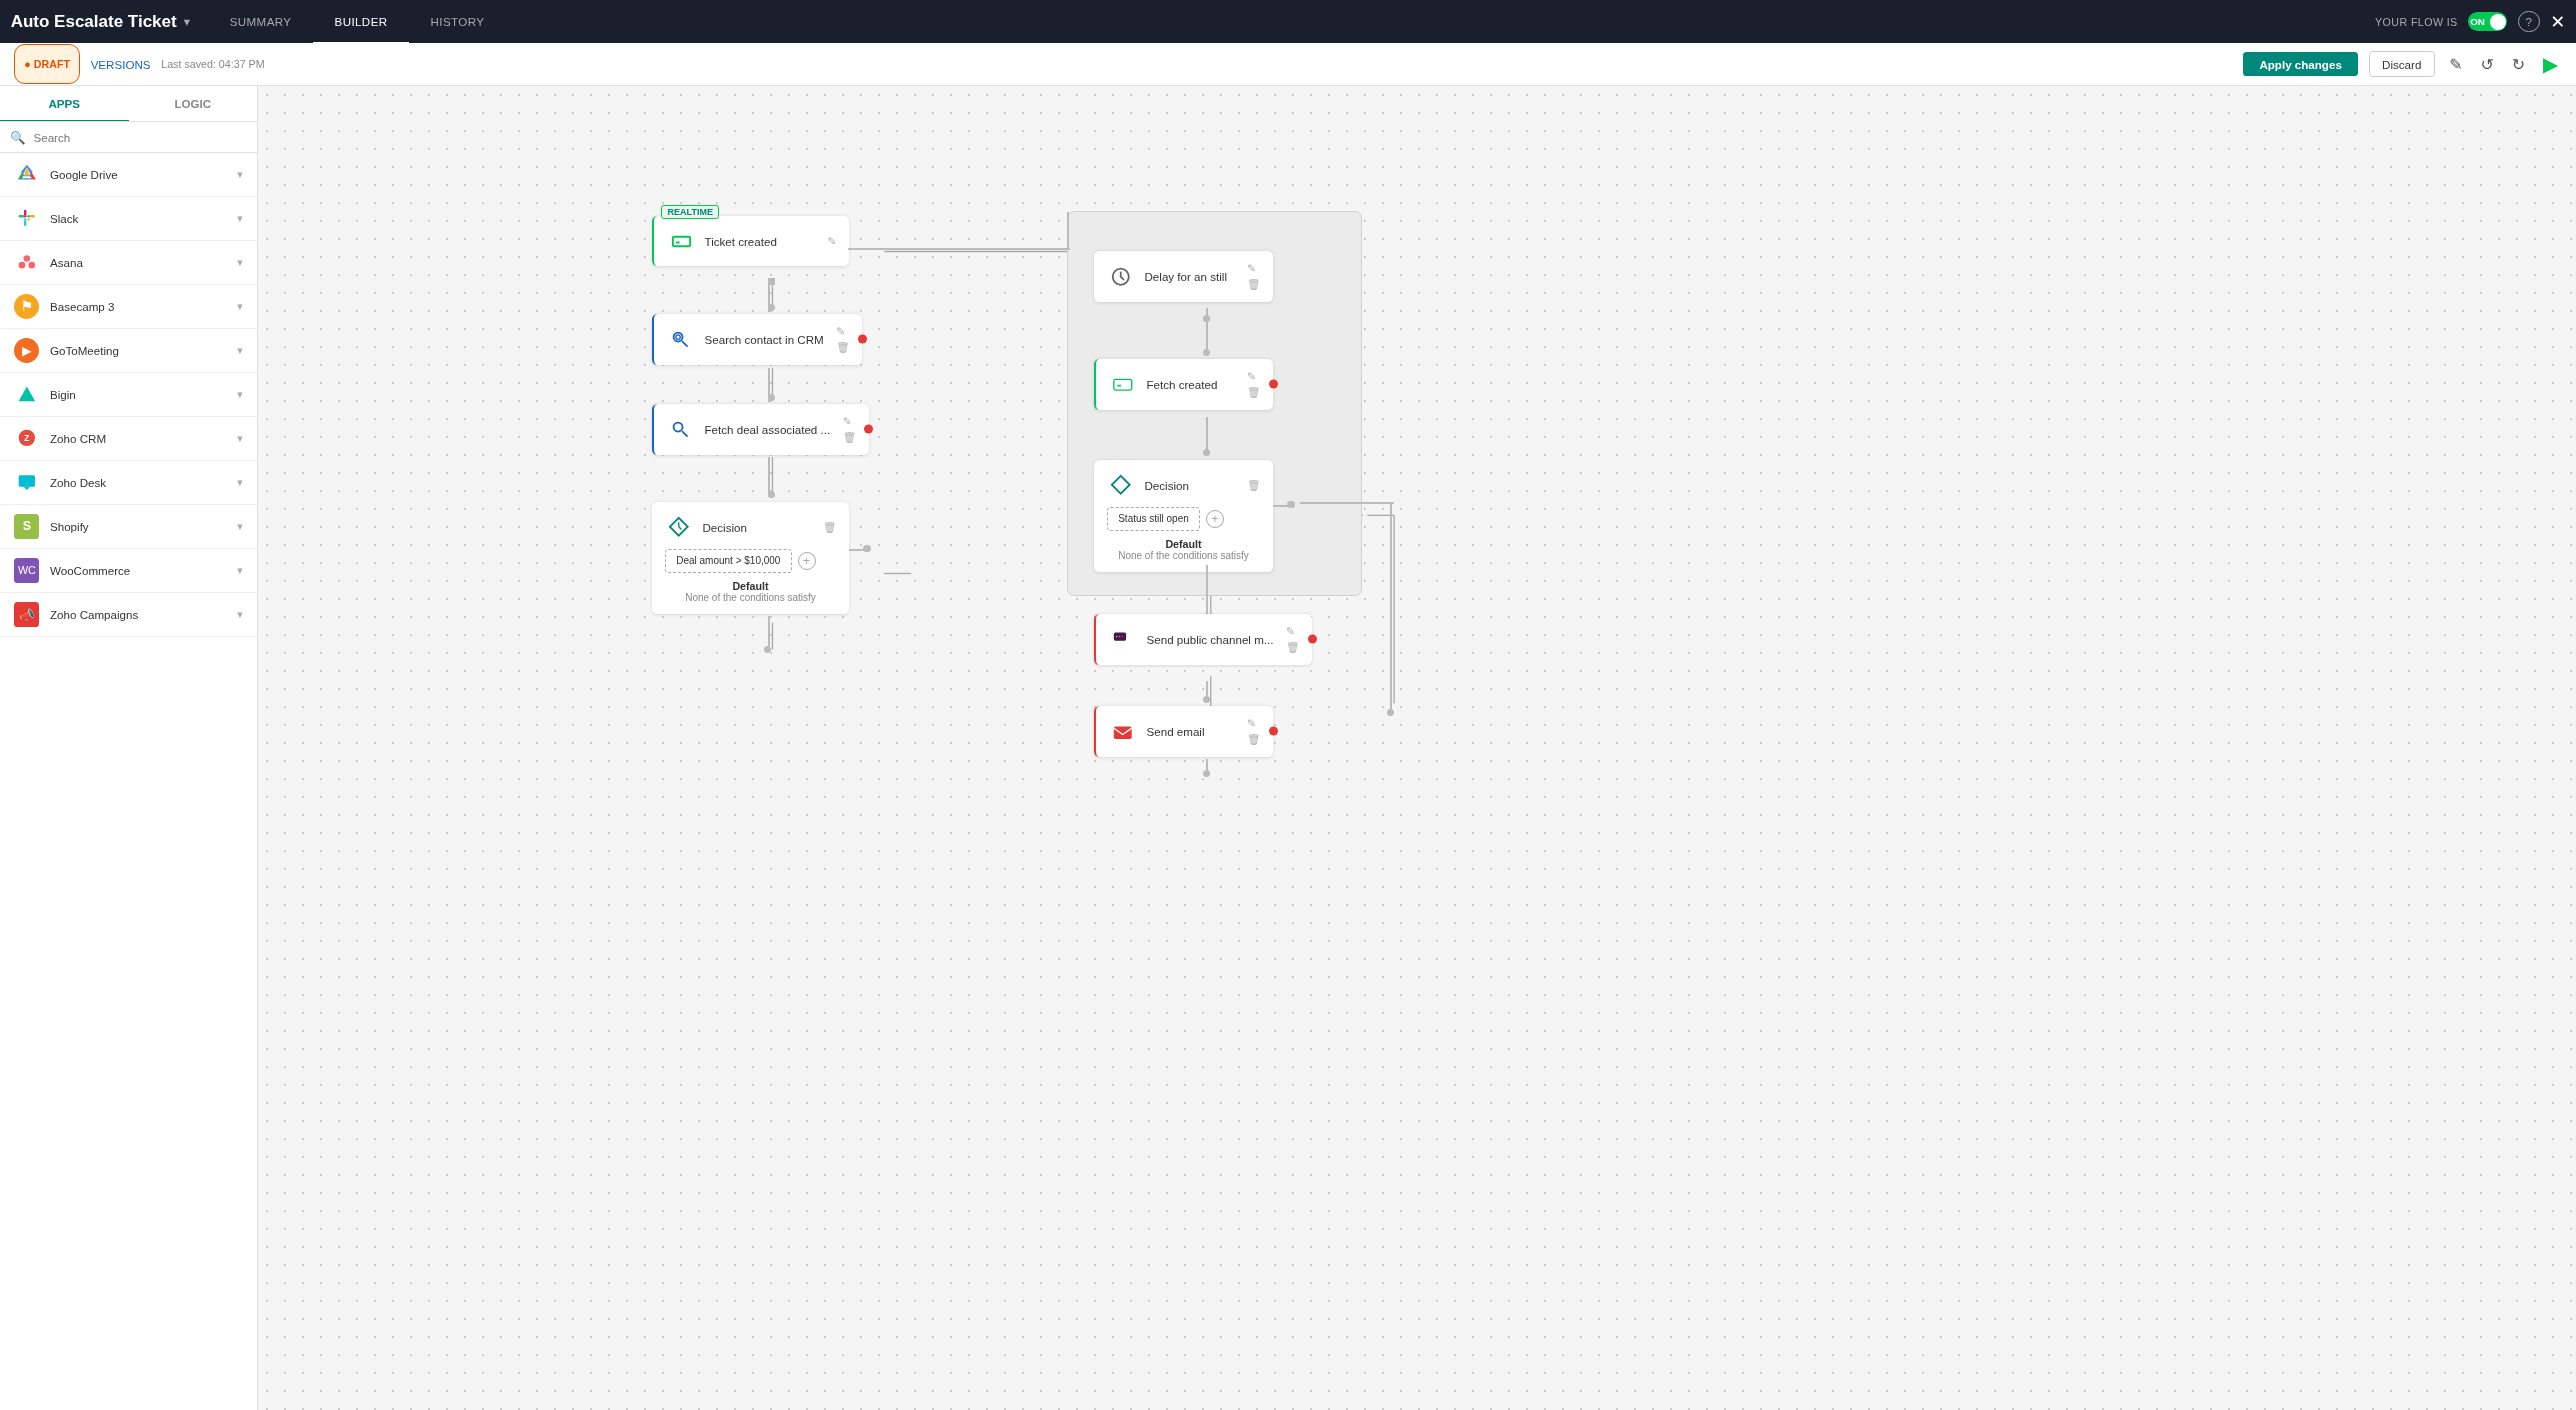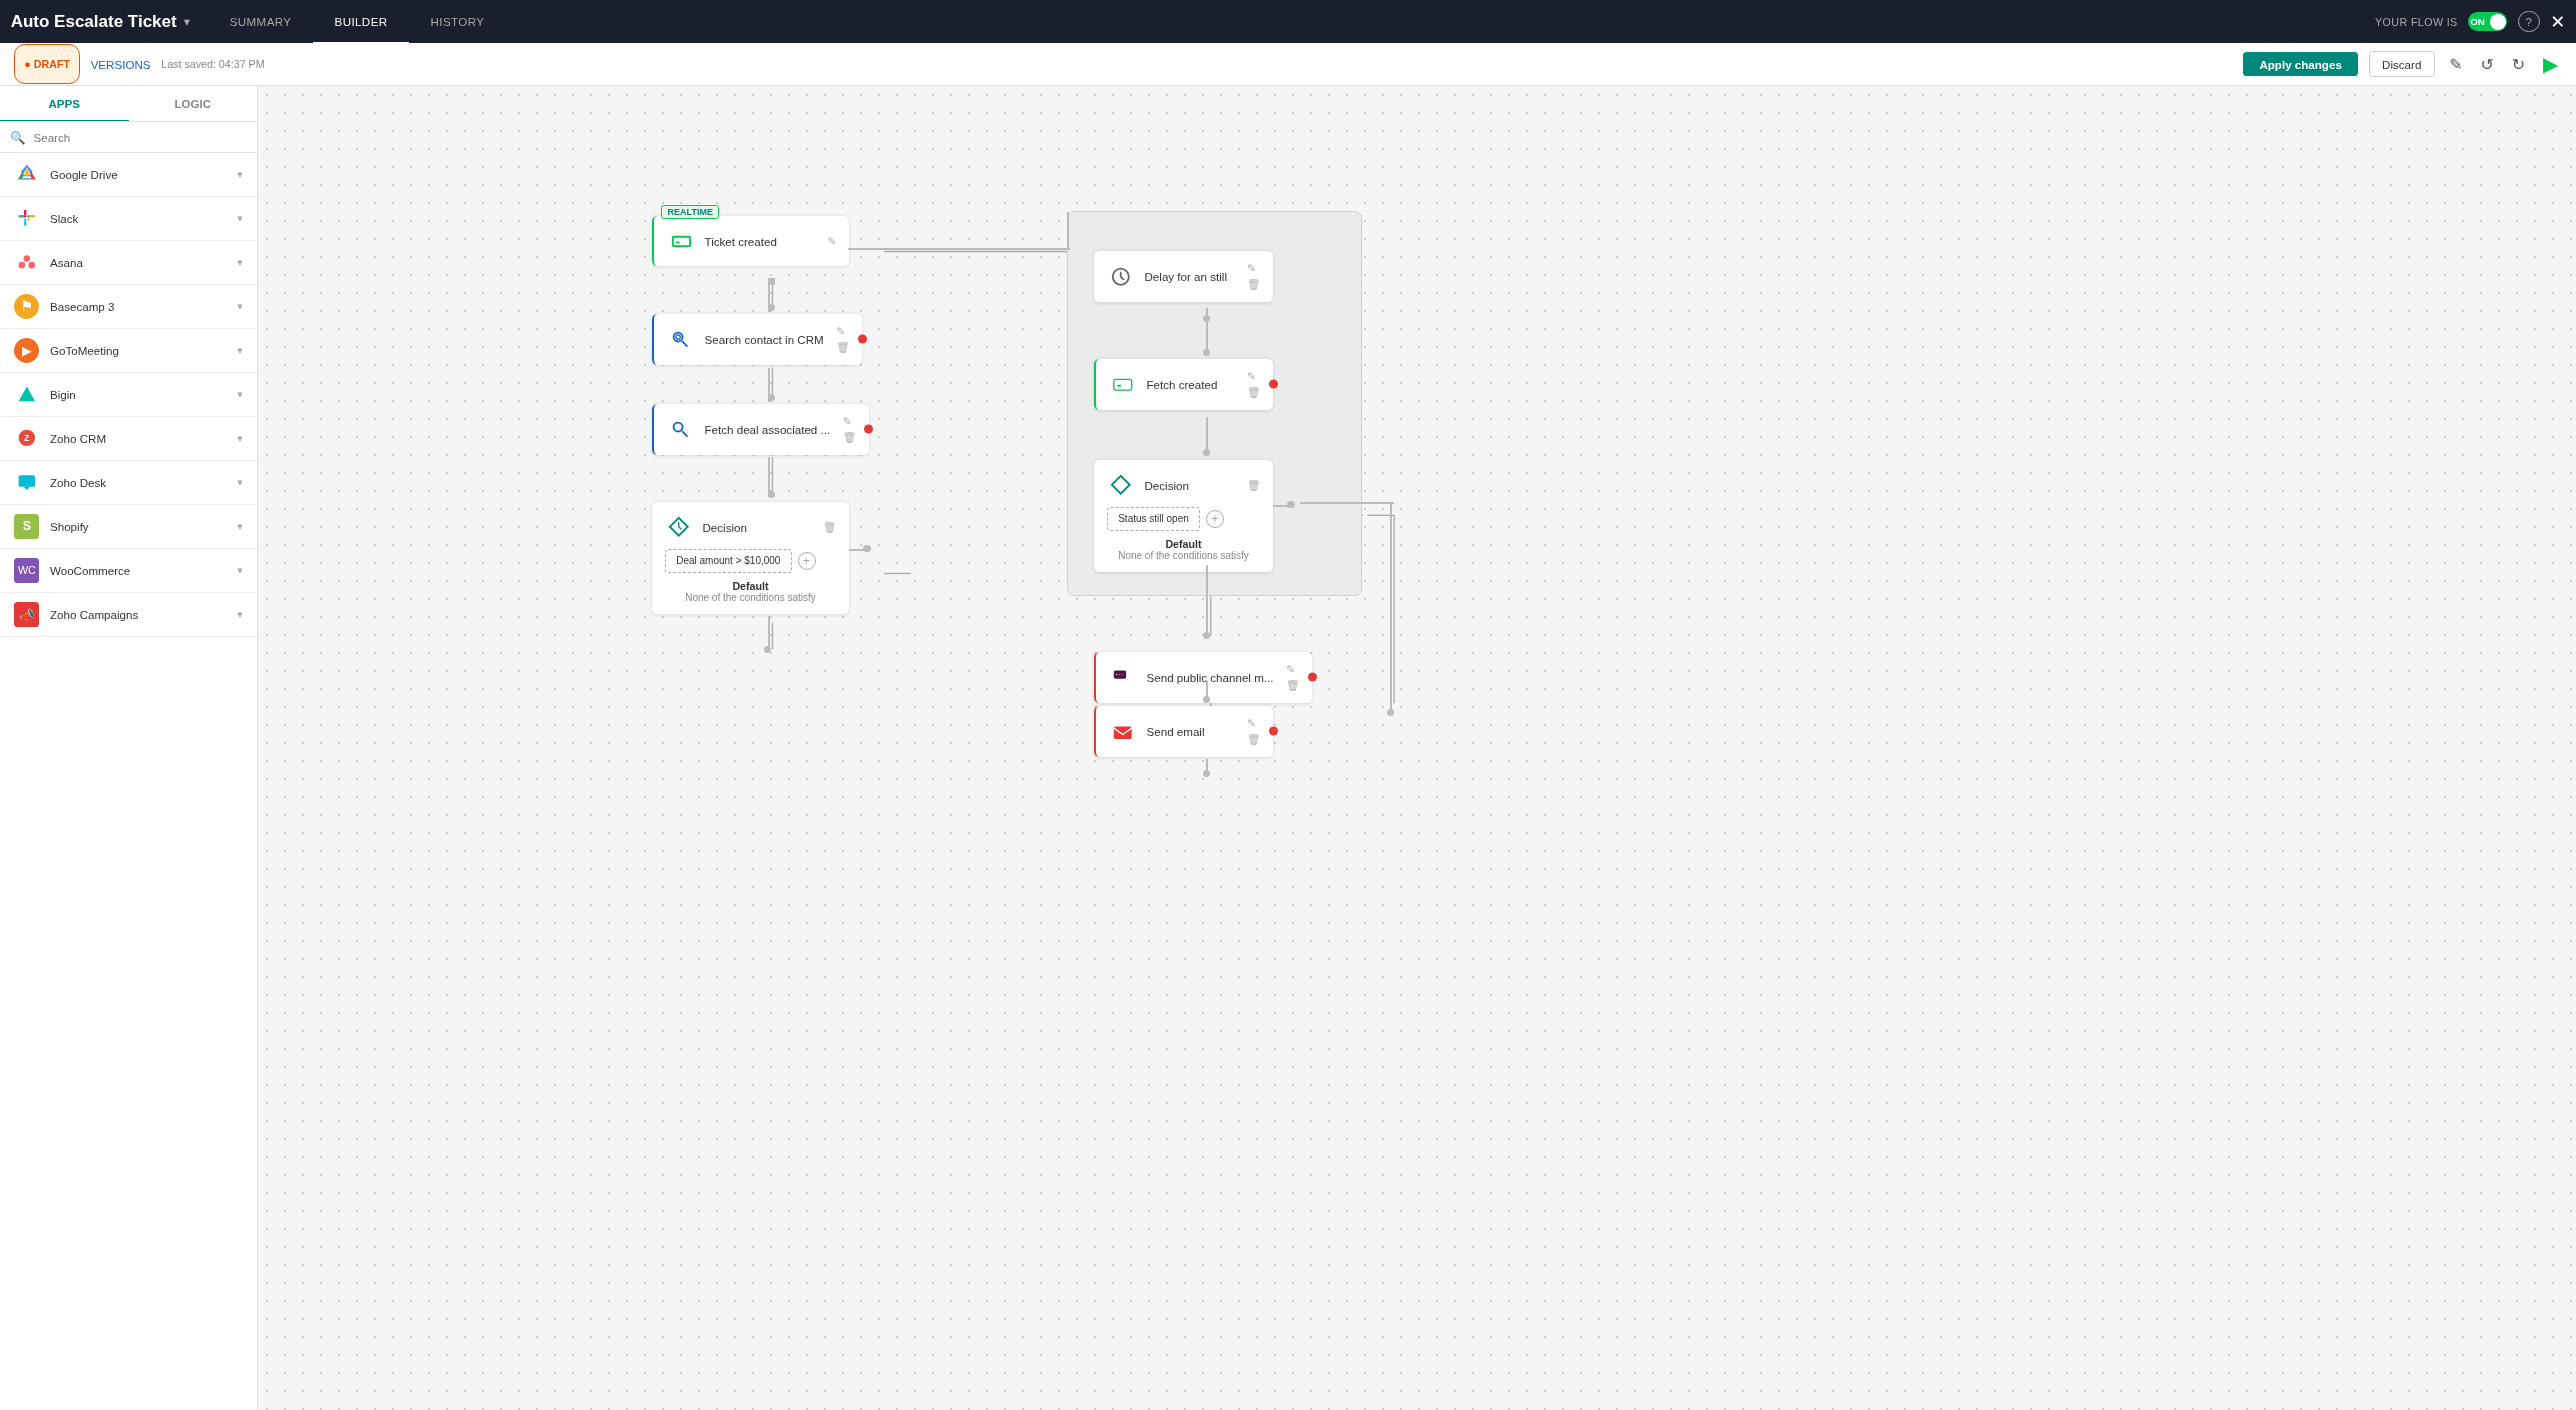--- a/index.html
+++ b/index.html
@@ -474,21 +474,21 @@
         </div>
       </div>
 
       <div style="position:absolute; left:948px; top:479px; width:1.8px; height:72px; background:#bbb;"></div>
       <div style="position:absolute; left:945px; top:546px; width:7.2px; height:7.2px; background:#bbb; border-radius:50%;"></div>
 
       <div style="position:absolute; left:1042px; top:416px; width:94px; height:1.8px; background:#bbb;"></div>
       <div style="position:absolute; left:1132px; top:416px; width:1.8px; height:210px; background:#bbb;"></div>
       <div style="position:absolute; left:1129px; top:623px; width:7.2px; height:7.2px; background:#bbb; border-radius:50%;"></div>
 
-      <div class="flow-node" style="left:836px; top:566px; min-width:179px; position:absolute; border-left:2.7px solid #e53935;">
+      <div class="flow-node" style="left:836px; top:528px; min-width:179px; position:absolute; border-left:2.7px solid #e53935;">
         <div class="node-icon">
           <svg width="19.7" height="19.7" viewBox="0 0 24 24">
               <rect x="1" y="3" width="15" height="10" rx="2" fill="#4a154b"></rect>
               <circle cx="4.5" cy="8" r="1" fill="#ecb22e"></circle>
               <circle cx="8" cy="8" r="1" fill="#2eb67d"></circle>
               <circle cx="11.5" cy="8" r="1" fill="#e01e5a"></circle>
             </svg>
         </div>
         <span class="flow-node-label">Send public channel m...</span>
         <div class="node-actions">

